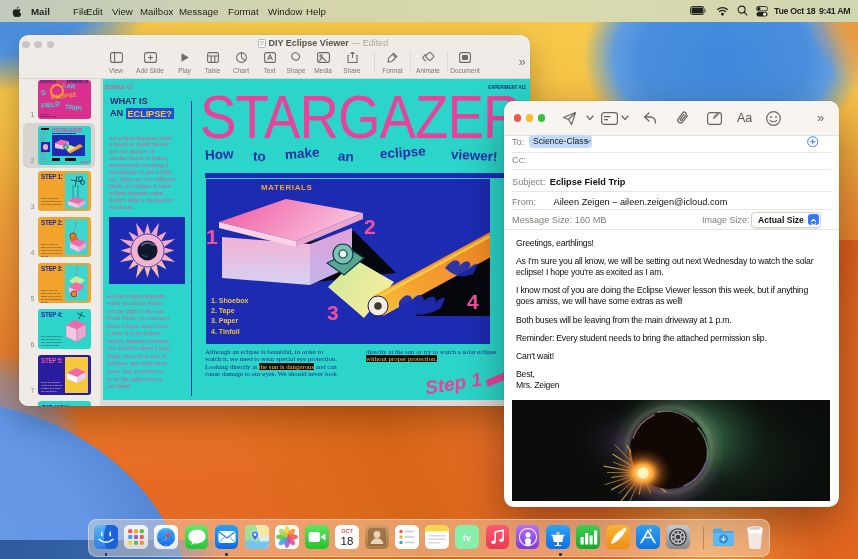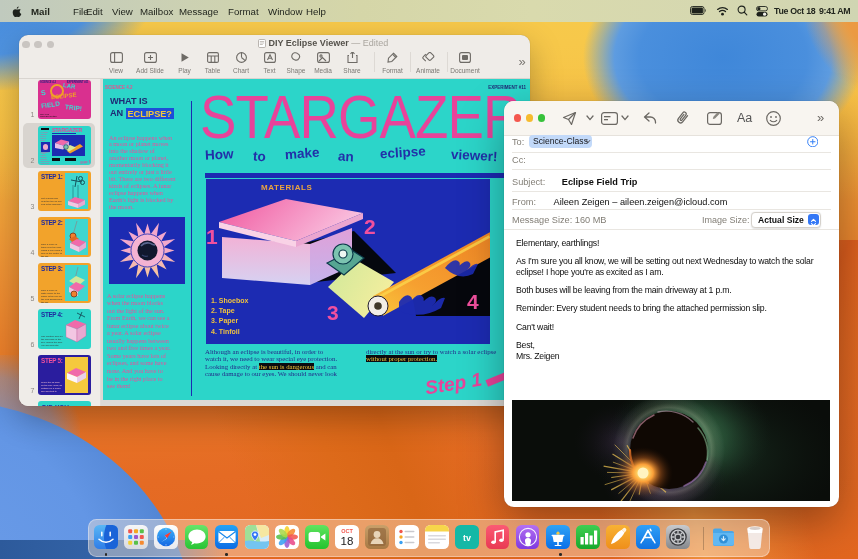--- a/index.html
+++ b/index.html
@@ -434,33 +434,34 @@
         <svg class="abs" style="left:55.5px;top:4.5px;" width="6" height="5" viewBox="0 0 6 5">
           <path d="M1 1.2 3 3.6 5 1.2" fill="none" stroke="#4a4a50" stroke-width="1"></path>
         </svg>
       </div>
  <svg class="abs" style="left:302.5px;top:34.6px;" width="11.5" height="11.5" viewBox="0 0 12 12">
         <circle cx="6" cy="6" r="5.3" fill="none" stroke="#2f7cf6" stroke-width="1"></circle>
         <line x1="6" y1="3.2" x2="6" y2="8.8" stroke="#2f7cf6" stroke-width="1"></line>
         <line x1="3.2" y1="6" x2="8.8" y2="6" stroke="#2f7cf6" stroke-width="1"></line>
       </svg>
  <div class="abs" style="left:8px;top:53.8px;font-size:9.2px;color:#827e76;">Cc:</div>
- <div class="abs" style="left:8px;top:76px;font-size:9.2px;color:#827e76;">Subject: <b style="color:#0f0f0f;margin-left:14px;">Eclipse Field Trip</b></div>
+ <div class="abs" style="left:8px;top:76px;font-size:9.2px;color:#827e76;">Subject: <b style="color:#0f0f0f;margin-left:2px;">Eclipse Field Trip</b></div>
  <div class="abs" style="left:8px;top:95.5px;font-size:9.2px;color:#827e76;">From: <span style="color:#0f0f0f;margin-left:15px;">Aileen Zeigen – aileen.zeigen@icloud.com</span></div>
  <div class="abs" style="left:8px;top:113.5px;font-size:9.2px;color:#827e76;">Message Size: 160 MB</div>
  <div class="abs" style="left:198px;top:113.5px;font-size:9px;color:#827e76;">Image Size:</div>
  <div class="abs" style="left:247px;top:110.5px;width:68px;height:14.5px;background:#fff;border:1px solid #d5d1cb;border-radius:4px;box-shadow:0 0.5px 1.5px rgba(0,0,0,0.12);">
   <span class="abs" style="left:6px;top:2px;font-size:8.6px;font-weight:bold;color:#111;">Actual Size</span>
   <span class="abs" style="right:1.5px;top:1.5px;width:11px;height:11px;background:#3478f6;border-radius:3px;"><svg width="11" height="11" viewBox="0 0 11 11">
             <path d="M3.5 4.4 5.5 2.4 7.5 4.4M3.5 6.6 5.5 8.6 7.5 6.6" fill="none" stroke="#fff" stroke-width="1.1" stroke-linecap="round" stroke-linejoin="round"></path>
           </svg></span>
  </div>
  <div class="abs" style="left:12px;top:136.5px;width:322px;font-size:8.7px;letter-spacing:-0.22px;line-height:11.2px;color:#0d0d0d;white-space:nowrap;">
-  <div>Elementary, earthlings!</div>
+  <div>Greetings, earthlings!</div>
   <div style="margin-top:7px;">As I'm sure you all know, we will be setting out next Wednesday to watch the solar<br>eclipse! I hope you're as excited as I am.</div>
+  <div style="margin-top:7px;">I know most of you are doing the Eclipse Viewer lesson this week, but if anything<br>goes amiss, we will have some extras as well!</div>
   <div style="margin-top:7px;">Both buses will be leaving from the main driveway at 1 p.m.</div>
   <div style="margin-top:7px;">Reminder: Every student needs to bring the attached permission slip.</div>
   <div style="margin-top:7px;">Can't wait!</div>
   <div style="margin-top:7px;">Best,<br>Mrs. Zeigen</div>
  </div>
  <div class="abs" style="left:8px;top:299px;width:318px;height:101px;overflow:hidden;">
   <svg width="318" height="101" viewBox="0 0 318 101">
    <defs>
     <radialGradient id="ggr1" cx="0.5" cy="0.5" r="0.5">
               <stop offset="0%" stop-color="#58a06a" stop-opacity="0.75"></stop>
@@ -646,21 +647,21 @@
 <div class="di" style="left:336.7px;background:#fff;">
         <svg width="24" height="24" viewBox="0 0 24 24">
           <rect width="24" height="6.5" fill="#f7d64a"></rect>
           <g fill="#d9d9de">
             <rect x="3" y="10" width="18" height="1.4" rx="0.7"></rect>
             <rect x="3" y="13.5" width="18" height="1.4" rx="0.7"></rect>
             <rect x="3" y="17" width="12" height="1.4" rx="0.7"></rect>
           </g>
         </svg>
       </div>
-<div class="di" style="left:366.8px;background:#14b8a6;">
+<div class="di" style="left:366.8px;background:#86efac;">
         <svg width="24" height="24" viewBox="0 0 24 24">
           <text x="12" y="15.5" font-size="9" fill="#fff" text-anchor="middle" font-weight="bold" font-family="Liberation Sans">tv</text>
         </svg>
       </div>
 <div class="di" style="left:396.9px;background:linear-gradient(180deg,#fb5a74,#e93a53);">
         <svg width="24" height="24" viewBox="0 0 24 24">
           <path d="M9.2 17.2V7l8-1.8v9.6" fill="none" stroke="#fff" stroke-width="1.6"></path>
           <ellipse cx="7.4" cy="17.3" rx="2.2" ry="1.7" fill="#fff"></ellipse>
           <ellipse cx="15.4" cy="15.2" rx="2.2" ry="1.7" fill="#fff"></ellipse>
         </svg>

